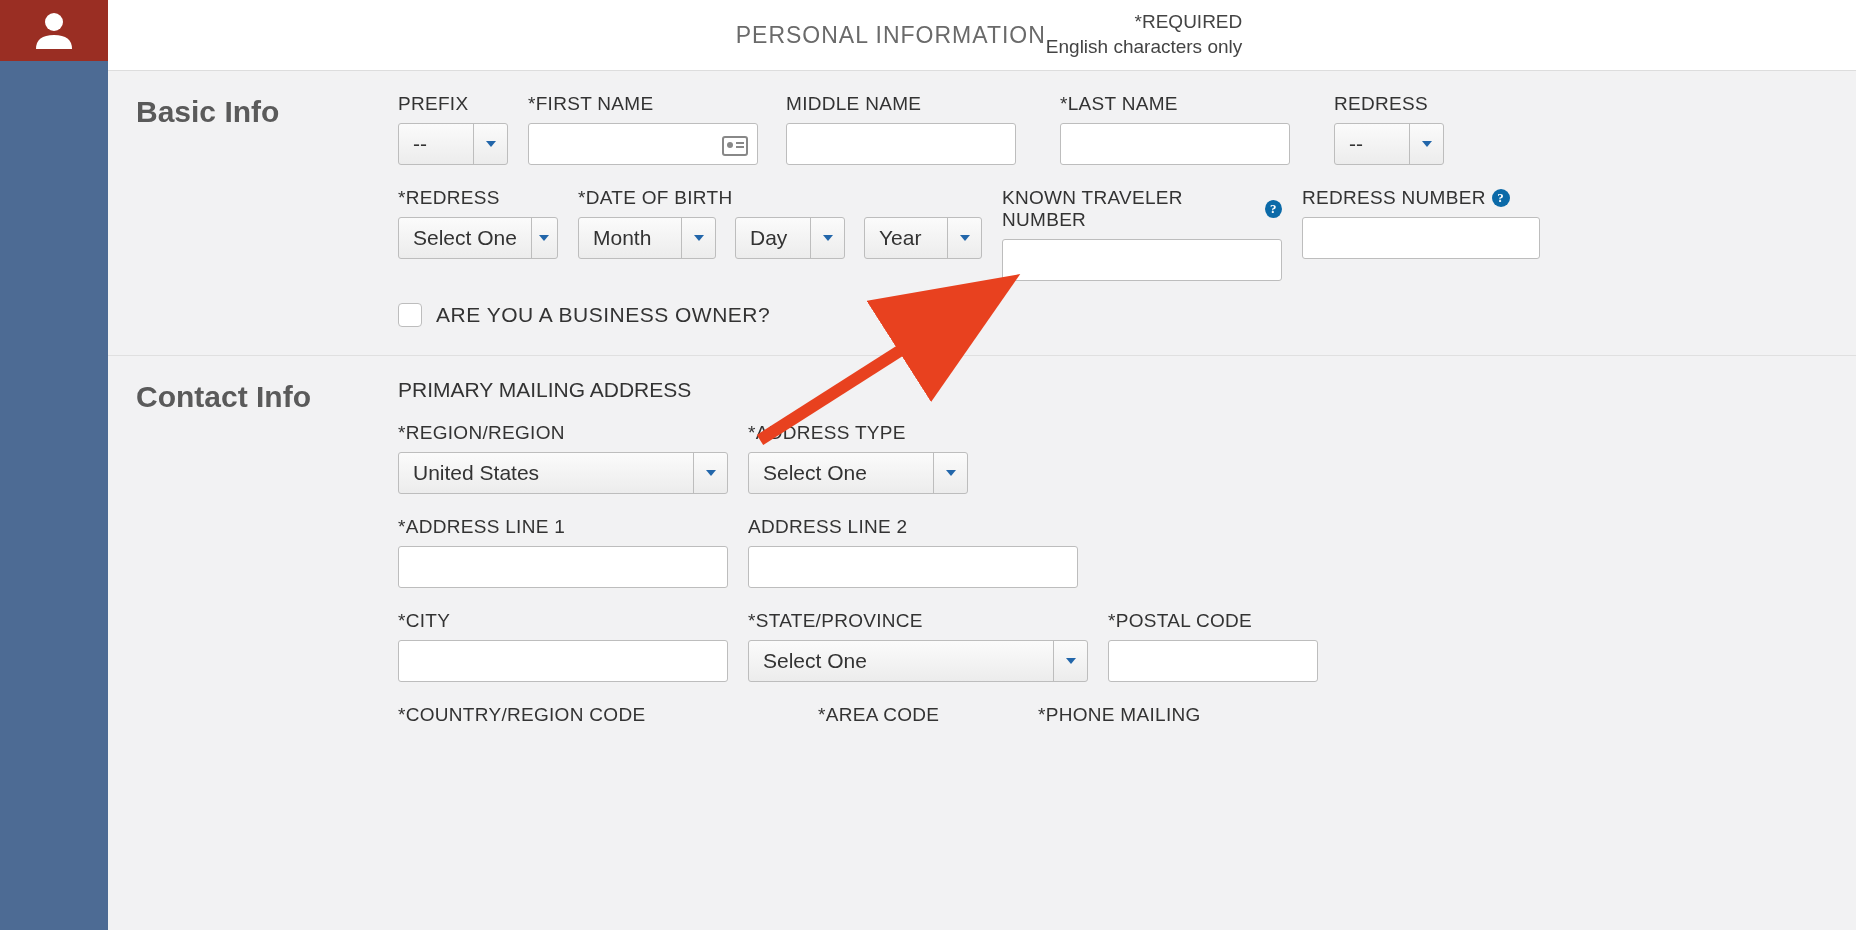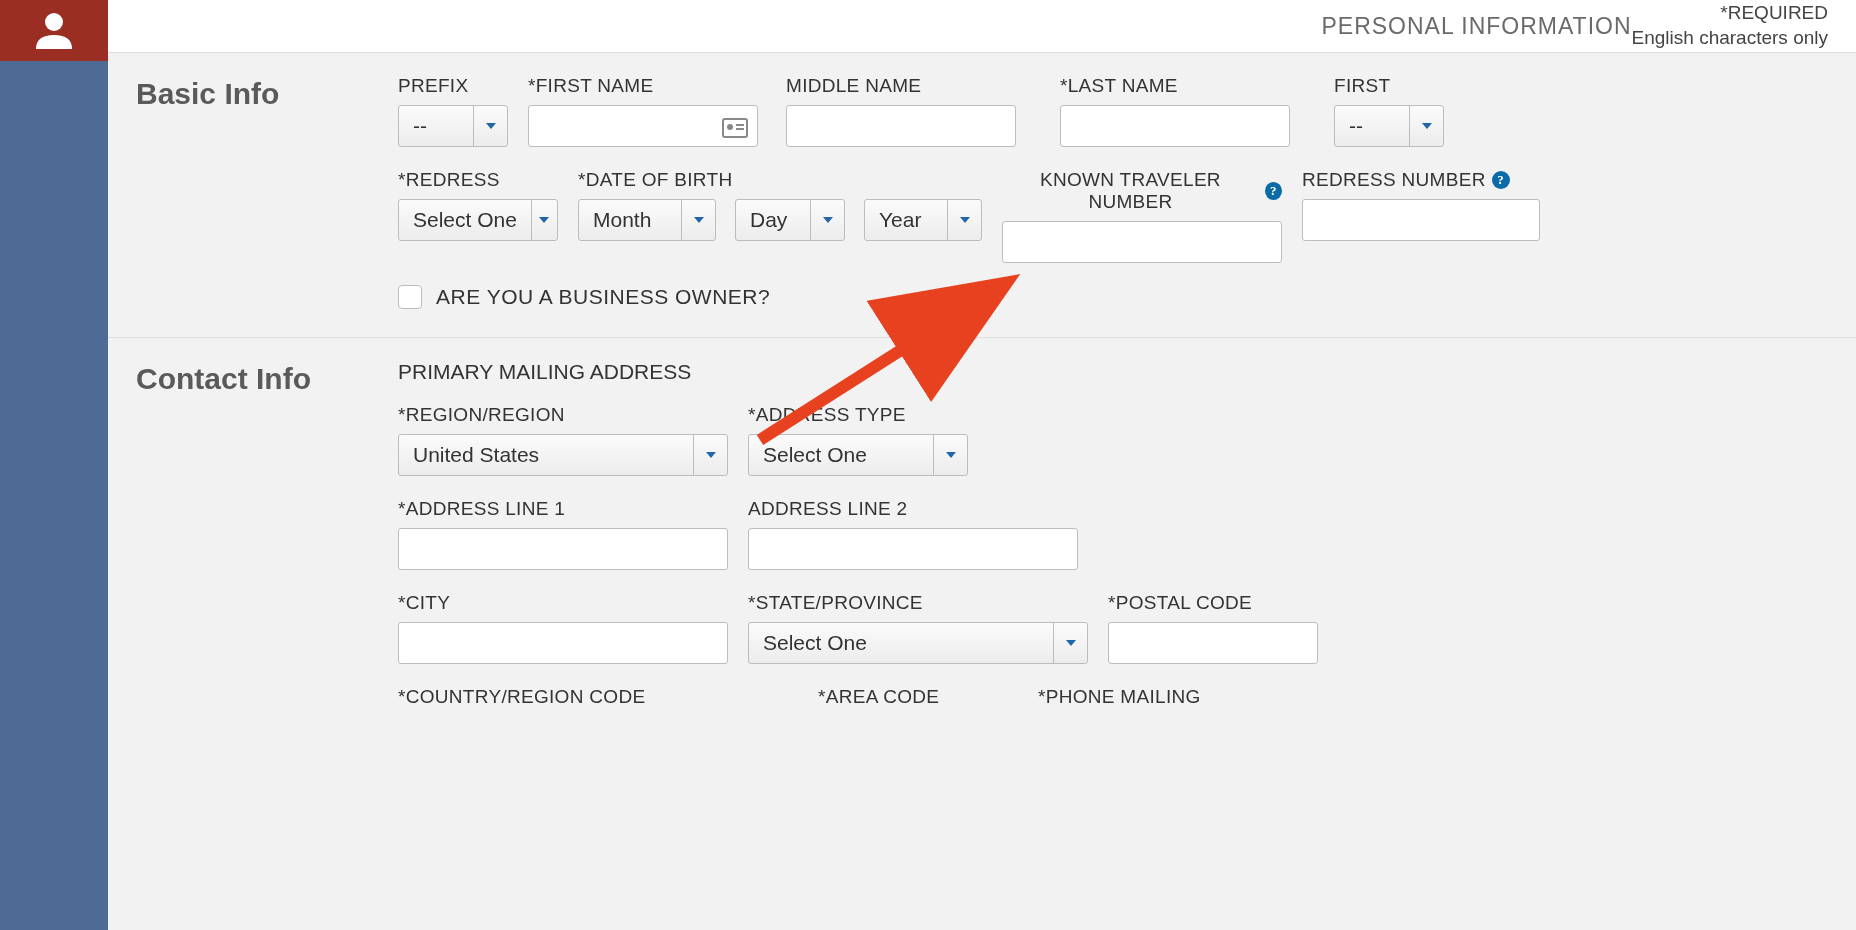--- a/index.html
+++ b/index.html
@@ -28,26 +28,26 @@
     justify-content: center;
   }
   .main {
     position: absolute;
     left: 108px;
     top: 0;
     right: 0;
   }
   .page-header {
     background: #fff;
-    height: 53px;
+    height: 71px;
     border-bottom: 1px solid #ddd;
     padding: 0 28px 0 42px;
     display: flex;
     align-items: center;
-    justify-content: flex-end;
+    justify-content: center;
   }
   .page-title {
     font-size: 23px;
     letter-spacing: 1px;
     color: #6a6a6a;
     font-weight: 400;
   }
   .header-right {
     text-align: right;
     color: #444;
@@ -79,21 +79,20 @@
   .subheading {
     font-size: 21px;
     color: #333;
     margin-bottom: 20px;
   }
   .form-row {
     display: flex;
     gap: 20px;
     margin-bottom: 22px;
     flex-wrap: wrap;
-    text-align: center;
   }
   .field { display: flex; flex-direction: column; }
   .field-label {
     font-size: 19px;
     color: #333;
     margin-bottom: 8px;
     letter-spacing: .3px;
     display: flex;
     align-items: center;
     gap: 6px;
@@ -231,21 +230,21 @@
         </div>
         <div class="field" style="width:230px;margin-left:8px">
           <div class="field-label">MIDDLE NAME</div>
           <div class="text-input"></div>
         </div>
         <div class="field" style="width:230px;margin-left:24px">
           <div class="field-label">*LAST NAME</div>
           <div class="text-input"></div>
         </div>
         <div class="field" style="width:110px;margin-left:24px">
-          <div class="field-label">FIRST</div>
+          <div class="field-label">REDRESS</div>
           <div class="dropdown">
             <div class="dropdown-text">--</div>
             <div class="dropdown-caret">
               <svg class="caret-svg" viewBox="0 0 10 6">
                   <path d="M0 0 L5 6 L10 0 Z" fill="#2266aa"></path>
                 </svg>
             </div>
           </div>
         </div>
       </div>

